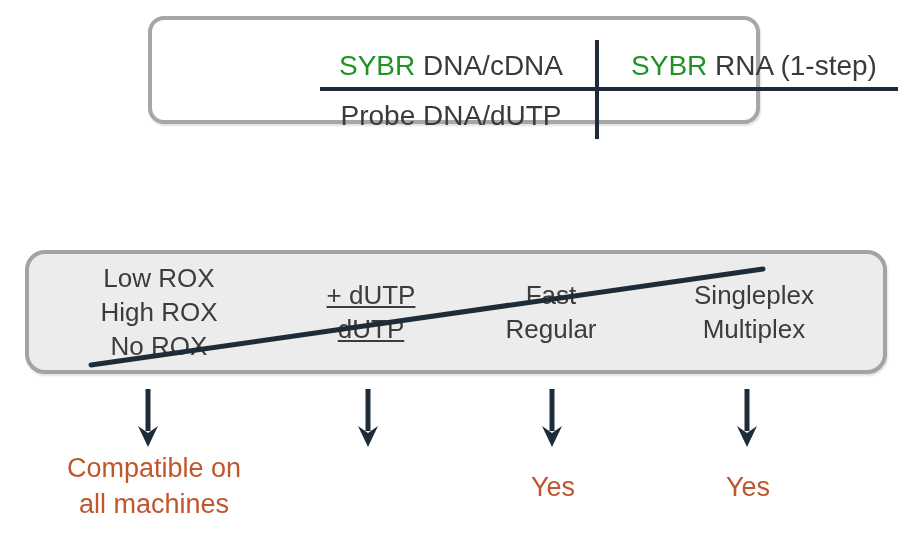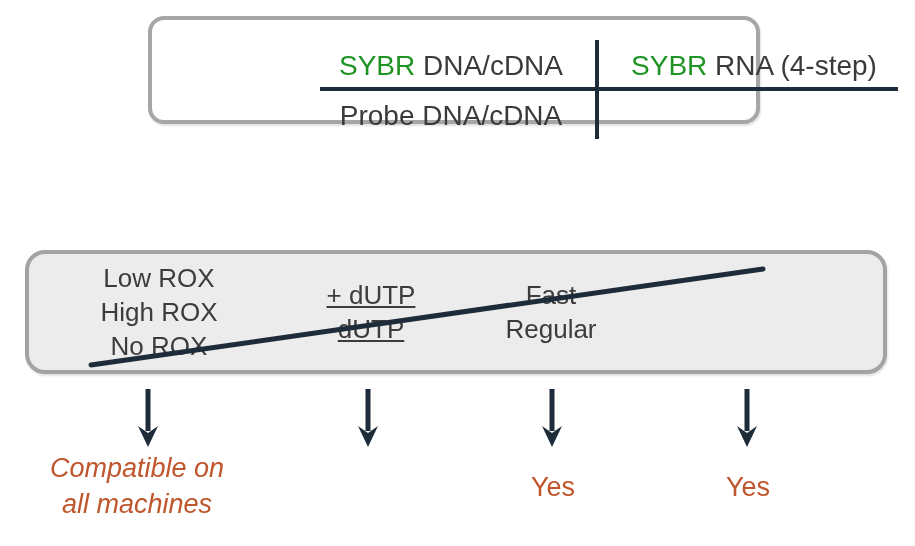--- a/index.html
+++ b/index.html
@@ -101,46 +101,48 @@
   
   .annot {
     position: absolute;
     transform: translateX(-50%);
     text-align: center;
     font-size: 27px;
     line-height: 36px;
     color: #c0562d;
     white-space: pre-line;
   }
-  .annot-1 { left: 137px; top: 450px; font-style: italic; }
+  .annot-1 { left: 154px; top: 450px; }
   .annot-2 { left: 369px; top: 450px; }
   .annot-3 { left: 553px; top: 469px; }
   .annot-4 { left: 748px; top: 469px; }
 </style>
 </head>
 <body>
 
 <div class="canvas">
 
   <div class="assay-table">
     <div class="assay-cell cell-r1c1"><span class="hl">SYBR</span><span> DNA/cDNA</span></div>
-    <div class="assay-cell cell-r1c2"><span class="hl">SYBR</span><span> RNA (4-step)</span></div>
-    <div class="assay-cell cell-r2c1"><span class="hl"></span><span>Probe DNA/cDNA</span></div>
+    <div class="assay-cell cell-r1c2"><span class="hl">SYBR</span><span> RNA (1-step)</span></div>
+    <div class="assay-cell cell-r2c1"><span class="hl"></span><span>Probe DNA/dUTP</span></div>
     <div class="table-hline"></div>
     <div class="table-vline"></div>
   </div>
 
   <div class="options-box"></div>
   <div class="opt-col col-rox">Low ROX
 High ROX
 No ROX</div>
   <div class="opt-col col-dutp">+ dUTP
 dUTP</div>
   <div class="opt-col col-speed">Fast
 Regular</div>
+  <div class="opt-col col-plex">Singleplex
+Multiplex</div>
 
   <svg class="overlay-svg" viewBox="0 0 915 546">
     <line x1="91" y1="365" x2="763" y2="269" stroke="#1e2b38" stroke-width="5" stroke-linecap="round"></line>
   </svg>
 
   <svg class="down-arrow arrow-1" viewBox="0 0 26 62">
     <line x1="13" y1="2" x2="13" y2="44" stroke="#1e2b38" stroke-width="5"></line>
     <path d="M3 39 L13 60 L23 39 L13 46 Z" fill="#1e2b38"></path>
   </svg>
   <svg class="down-arrow arrow-2" viewBox="0 0 26 62">

